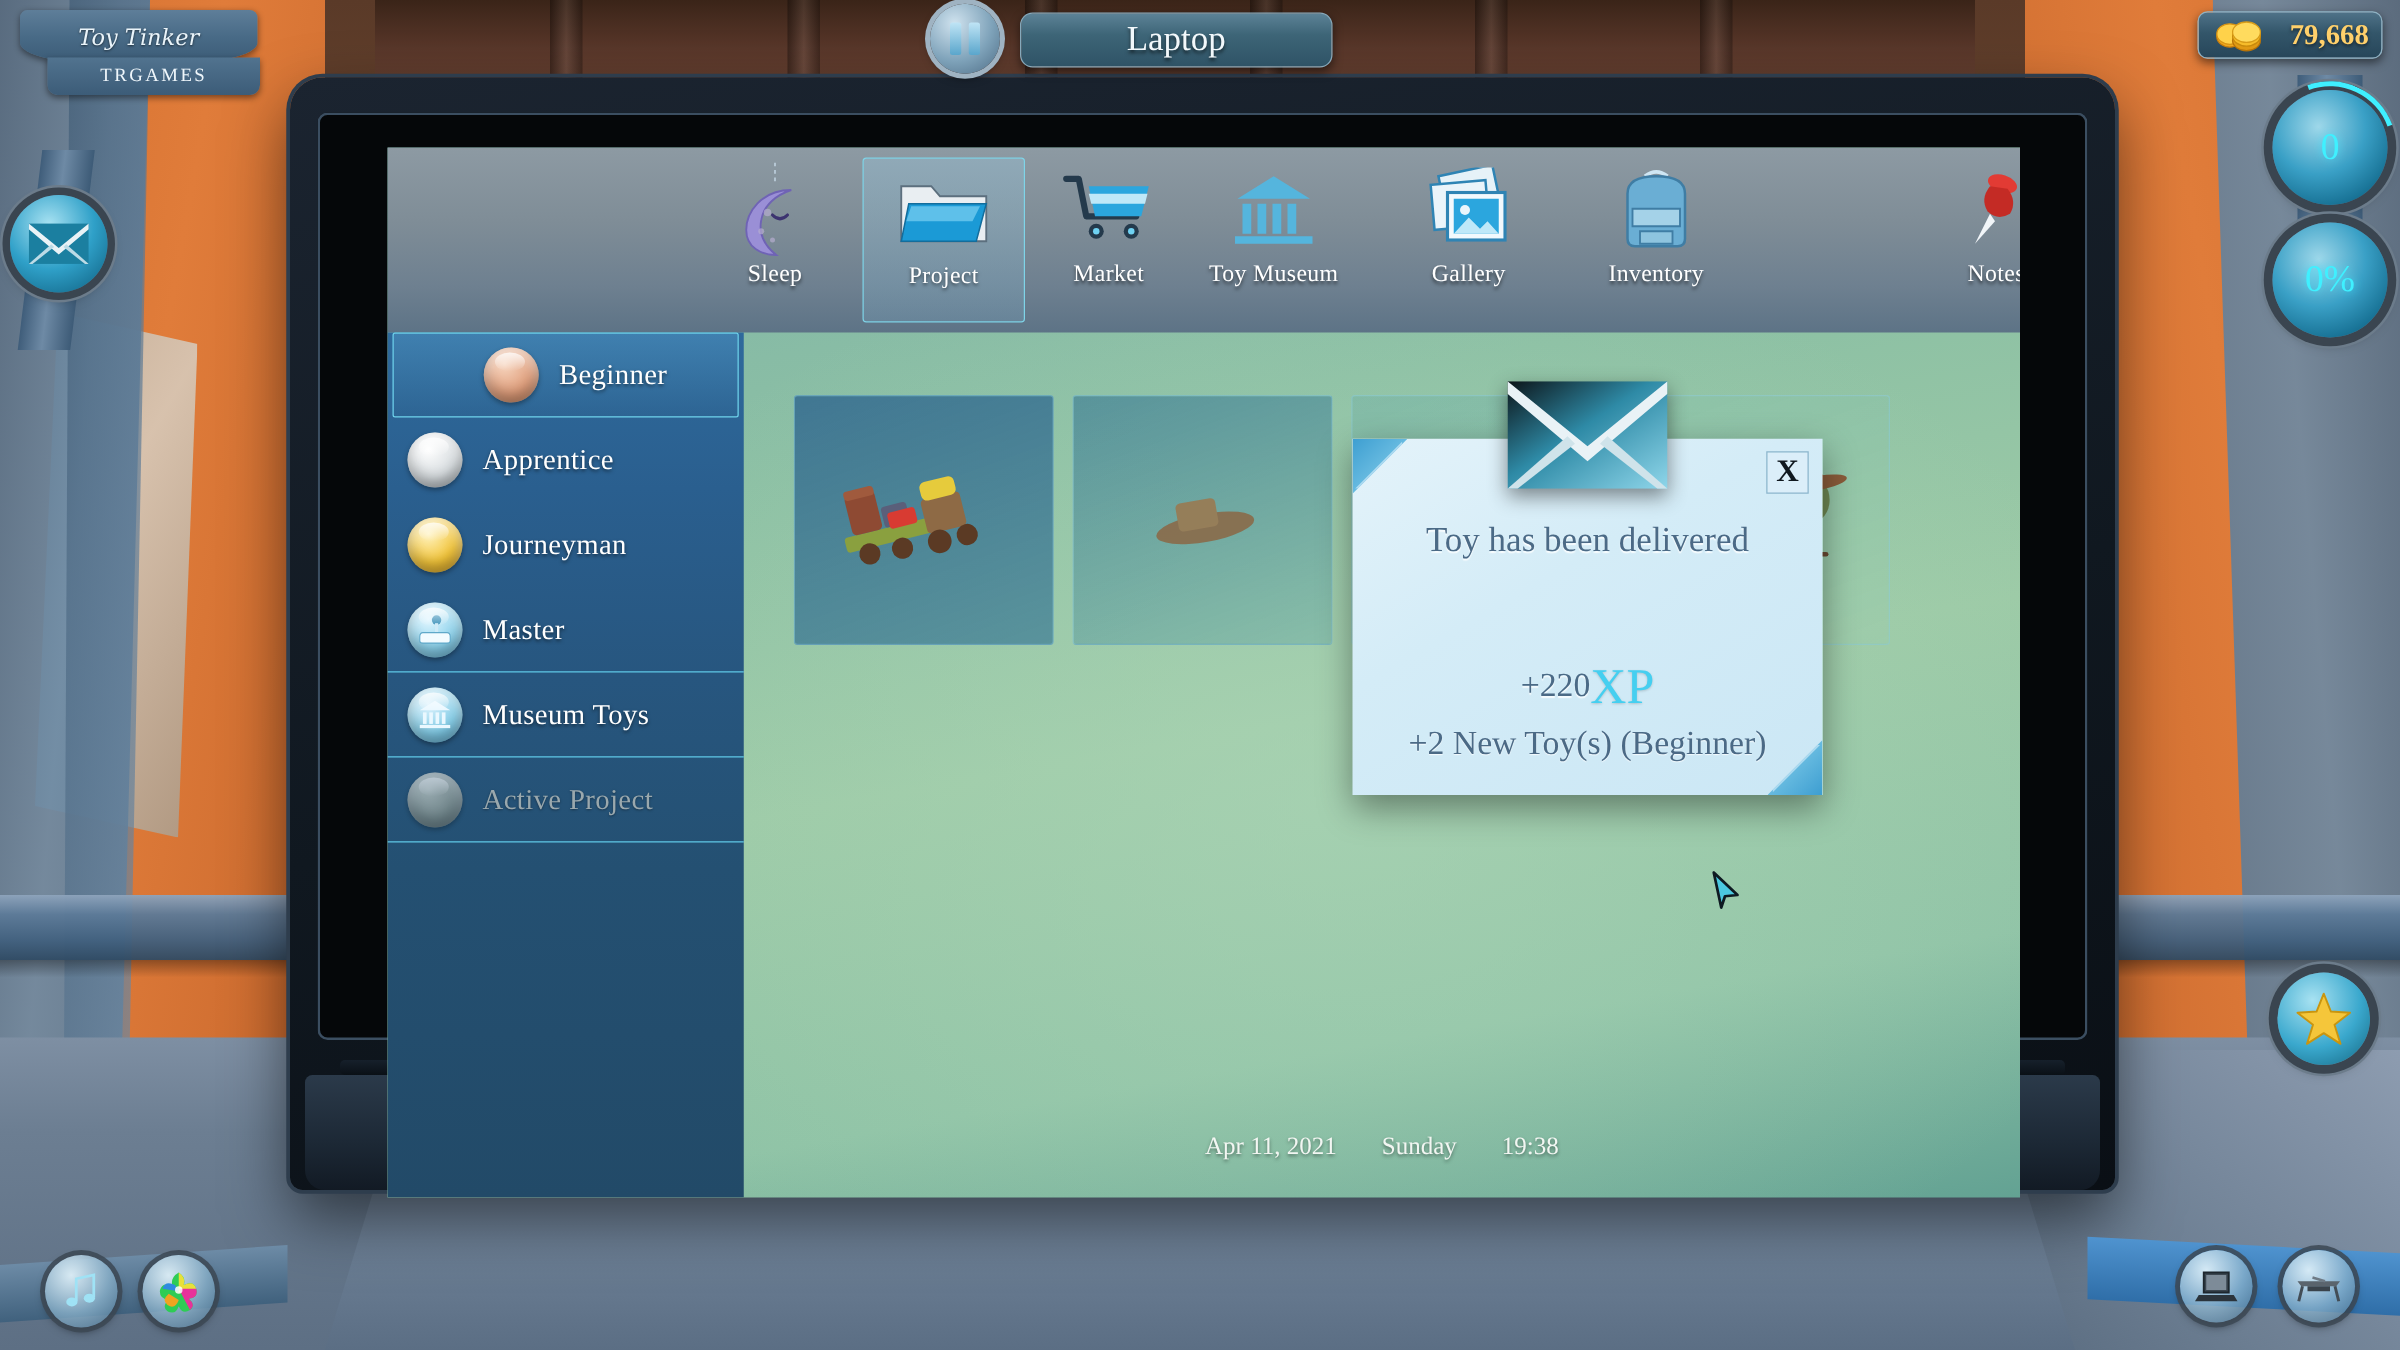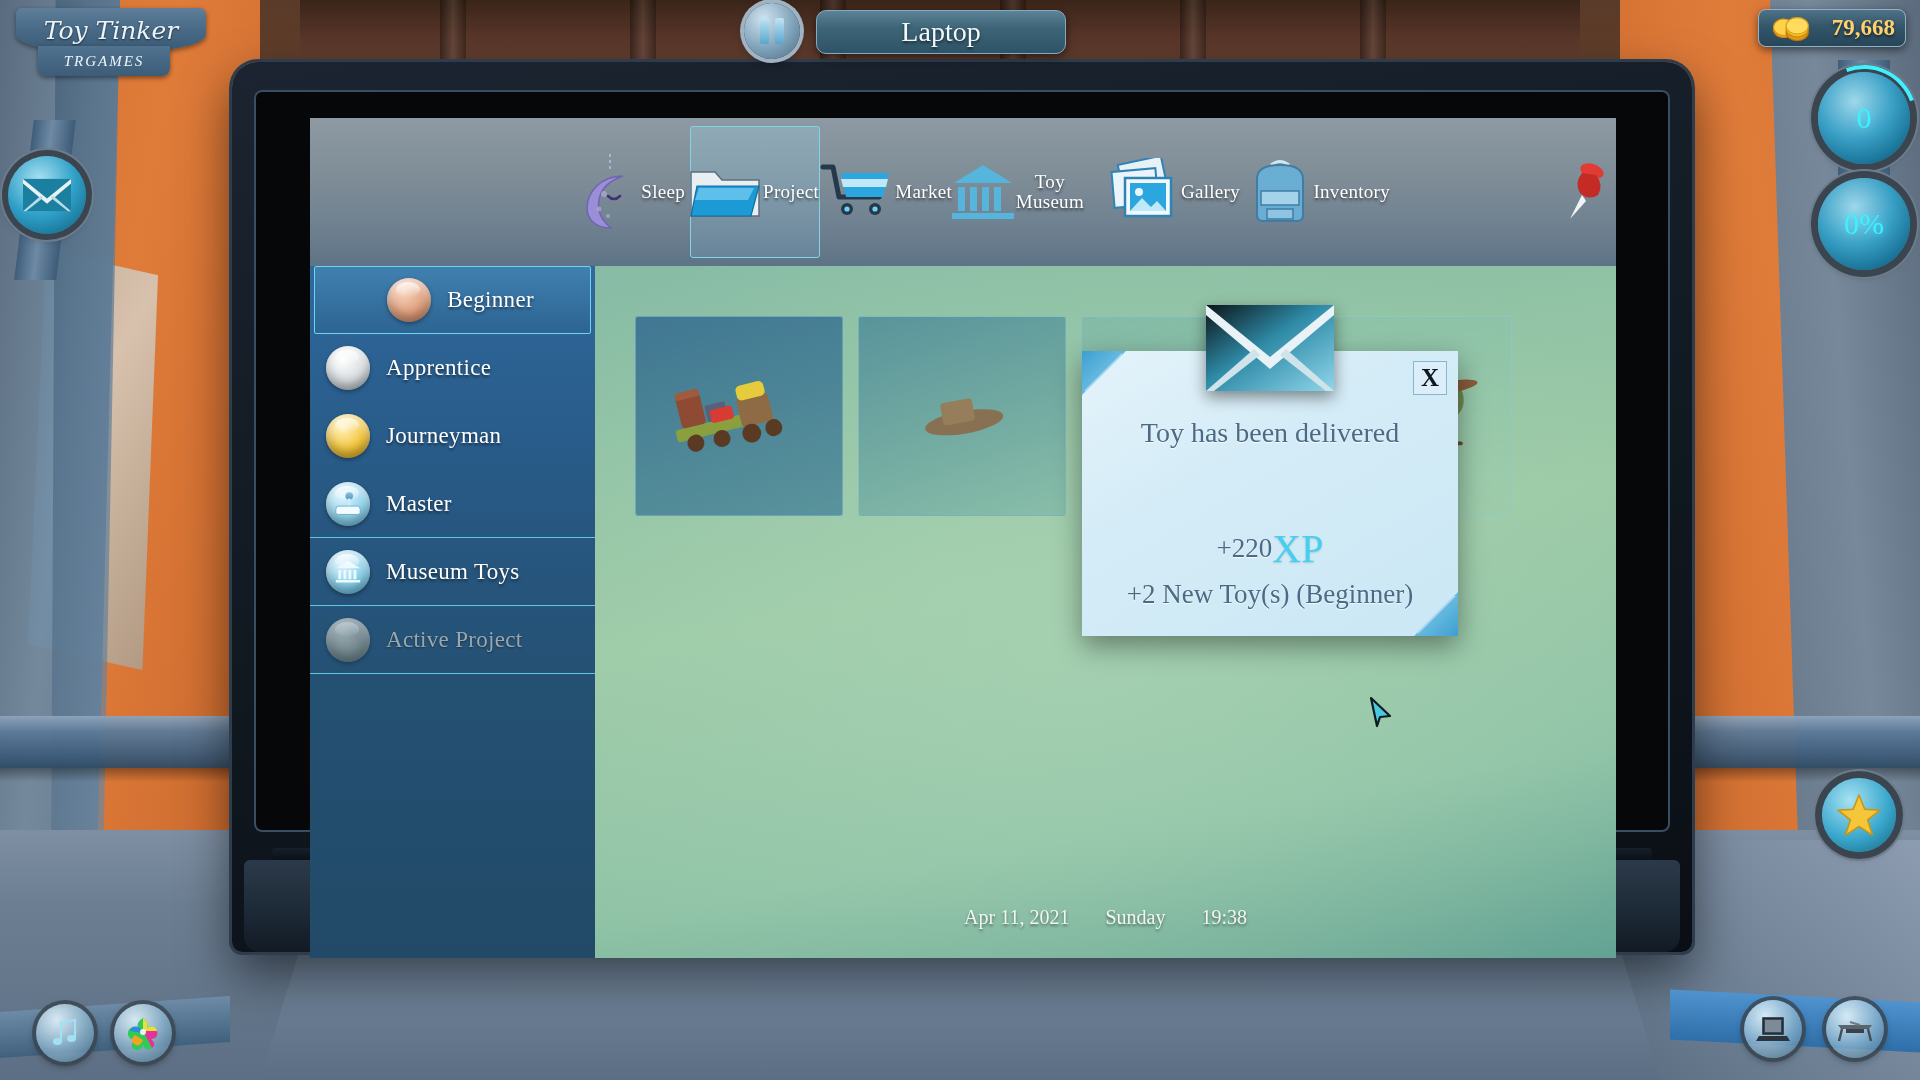--- a/index.html
+++ b/index.html
@@ -134,21 +134,21 @@
 
   
   .navbar {
     position: absolute; left: 0; top: 0; width: 100%; height: 148px;
     background: linear-gradient(180deg, #8d9aa3 0%, #7f8d97 40%, #6e8090 75%, #5d7386 100%);
     display: flex; align-items: flex-start;
   }
   .nav-item {
     position: absolute; top: 8px;
     width: 130px; height: 132px;
-    display: flex; align-items: center; justify-content: flex-end;
+    display: flex; flex-direction: column; align-items: center; justify-content: flex-start;
     cursor: pointer;
   }
   .nav-item.active {
     border: 1px solid #7fd4e8;
     background: linear-gradient(180deg, rgba(150,190,210,.45), rgba(120,165,190,.3));
     border-radius: 3px;
   }
   .nav-ico { height: 84px; display: flex; align-items: center; justify-content: center; }
   .nav-label {
     color: #fff; font-size: 19px; letter-spacing: .3px;
@@ -268,28 +268,28 @@
   }
   .logo-band {
     position: absolute; left: 0; top: 6px; width: 190px; height: 44px;
     background: linear-gradient(180deg, #5e7e99 0%, #486a86 50%, #3a5a75 100%);
     border-radius: 6px 6px 40% 40%;
     box-shadow: 0 2px 5px rgba(0,0,0,.45);
     display: flex; align-items: center; justify-content: center;
   }
   .logo-band span {
     font-family: "DejaVu Serif", serif; font-style: italic;
-    color: #eaf4fa; font-size: 25px; text-shadow: 0 1px 2px rgba(0,0,0,.6);
+    color: #eaf4fa; font-size: 18px; text-shadow: 0 1px 2px rgba(0,0,0,.6);
   }
   .logo-band2 {
-    position: absolute; left: 22px; top: 44px; width: 132px; height: 30px;
+    position: absolute; left: 22px; top: 44px; width: 170px; height: 30px;
     background: linear-gradient(180deg, #51738f, #3c5c78);
     border-radius: 0 0 8px 8px;
     box-shadow: 0 2px 5px rgba(0,0,0,.45);
-    display: flex; align-items: center; justify-content: center; font-style: italic;
+    display: flex; align-items: center; justify-content: center;
   }
   .logo-band2 span {
     color: #eef6fb; font-size: 15px; letter-spacing: 2px;
   }
 
   .pause-btn {
     position: absolute; left: 744px; top: 3px; width: 56px; height: 56px;
     border-radius: 50%;
     background: radial-gradient(circle at 35% 28%, #cfe2ee, #7fa3ba 55%, #4d6c85 100%);
     box-shadow: 0 0 0 4px #9fb3c2, 0 3px 8px rgba(0,0,0,.55);

